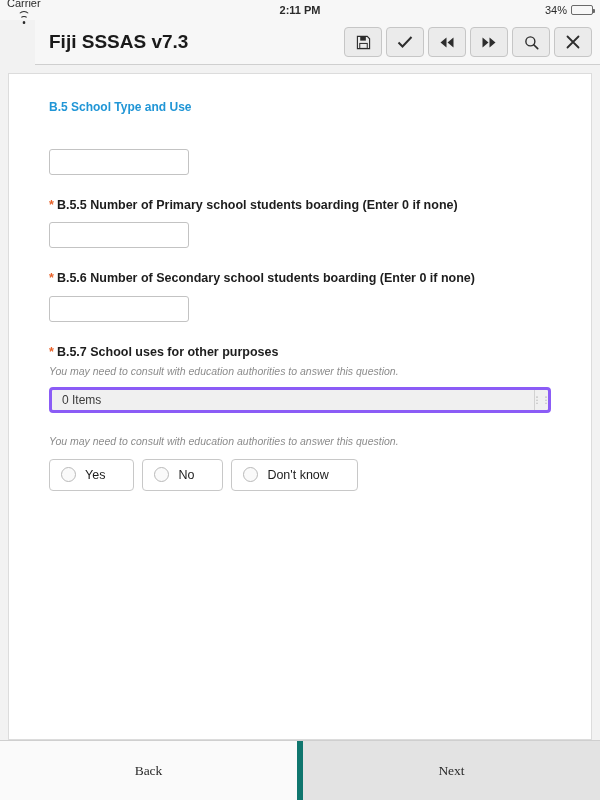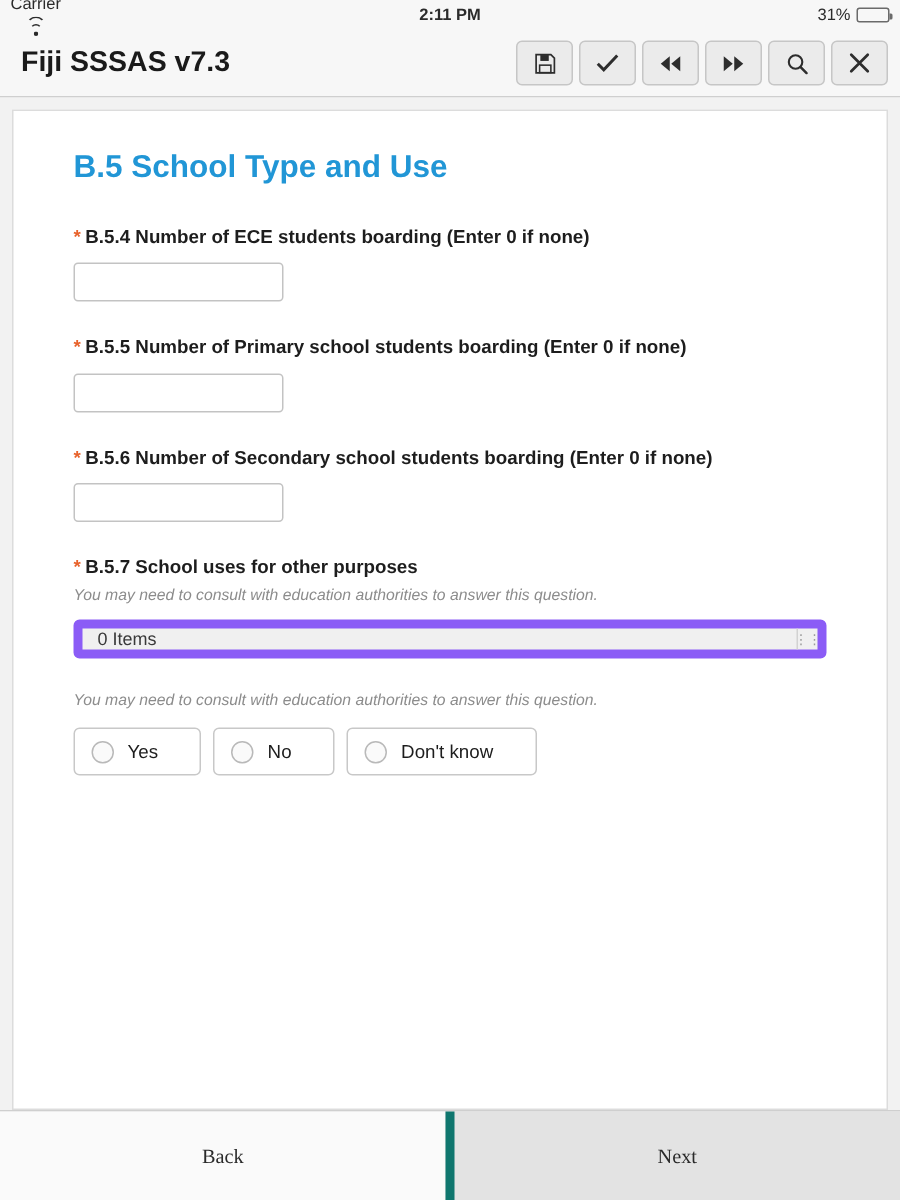--- a/index.html
+++ b/index.html
@@ -65,20 +65,21 @@
 
   
   .navbar {
     height: 45px;
     background: #f7f7f7;
     border-bottom: 1px solid #cfcfcf;
     display: flex;
     align-items: center;
     padding: 0 8px 0 14px;
     flex: none;
+    margin-left: 35px;
   }
   .app-title { font-size: 19px; font-weight: bold; color: #1a1a1a; }
   .nav-buttons { margin-left: auto; display: flex; gap: 4px; }
   .nav-btn {
     width: 38px; height: 30px;
     background: #ebebeb;
     border: 1px solid #c6c6c6;
     border-radius: 4px;
     display: flex; align-items: center; justify-content: center;
     color: #2d2d2d;
@@ -94,21 +95,21 @@
   }
   .form-card {
     background: #ffffff;
     border: 1px solid #dcdcdc;
     height: 100%;
     padding: 26px 40px 0 40px;
     overflow: hidden;
   }
   h2.section-title {
     margin: 0 0 26px 0;
-    font-size: 21px;
+    font-size: 12px;
     color: #2196d6;
     font-weight: bold;
   }
   .field { margin-bottom: 22px; }
   .q-label {
     font-size: 12.5px;
     font-weight: bold;
     color: #1d1d1d;
     line-height: 1.3;
   }
@@ -128,21 +129,21 @@
     background: #fff;
     font-size: 12px;
     padding: 0 6px;
     font-family: "Liberation Sans", sans-serif;
     color: #222;
   }
   .picker {
     margin-top: 10px;
     height: 26px;
     background: #f0f0f0;
-    border: 6px solid #8b5cf6;
+    border: 3px solid #8b5cf6;
     border-radius: 4px;
     display: flex;
     align-items: center;
     padding: 0 0 0 10px;
     font-size: 12px;
     color: #3a3a3a;
     position: relative;
   }
   .picker .grip {
     margin-left: auto;
@@ -194,21 +195,21 @@
     <div class="left">
       <span class="carrier">Carrier</span>
       <span class="wifi-icon">
           <i class="a"></i>
           <i class="b"></i>
           <i class="c"></i>
         </span>
     </div>
     <div class="center">2:11 PM</div>
     <div class="right">
-      <span>31%</span>
+      <span>34%</span>
       <span class="battery"><span class="fill" id="batt-fill" style="width: 31%; background: rgb(76, 208, 76);"></span></span>
     </div>
   </div>
 
   <div class="navbar">
     <div class="app-title">Fiji SSSAS v7.3</div>
     <div class="nav-buttons">
 
       <div class="nav-btn">
         <span>
@@ -264,23 +265,20 @@
       </div>
 
     </div>
   </div>
 
   <div class="content-wrap">
     <div class="form-card">
       <h2 class="section-title">B.5 School Type and Use</h2>
 
       <div class="field">
-        <div class="q-label">
-          <span class="req">*</span><span>B.5.4 Number of ECE students boarding (Enter 0 if none)</span>
-        </div>
         <input class="text-input" type="text" placeholder="" style="">
       </div>
 
       <div class="field">
         <div class="q-label">
           <span class="req">*</span><span>B.5.5 Number of Primary school students boarding (Enter 0 if none)</span>
         </div>
         <input class="text-input" type="text" placeholder="" style="">
       </div>
 

